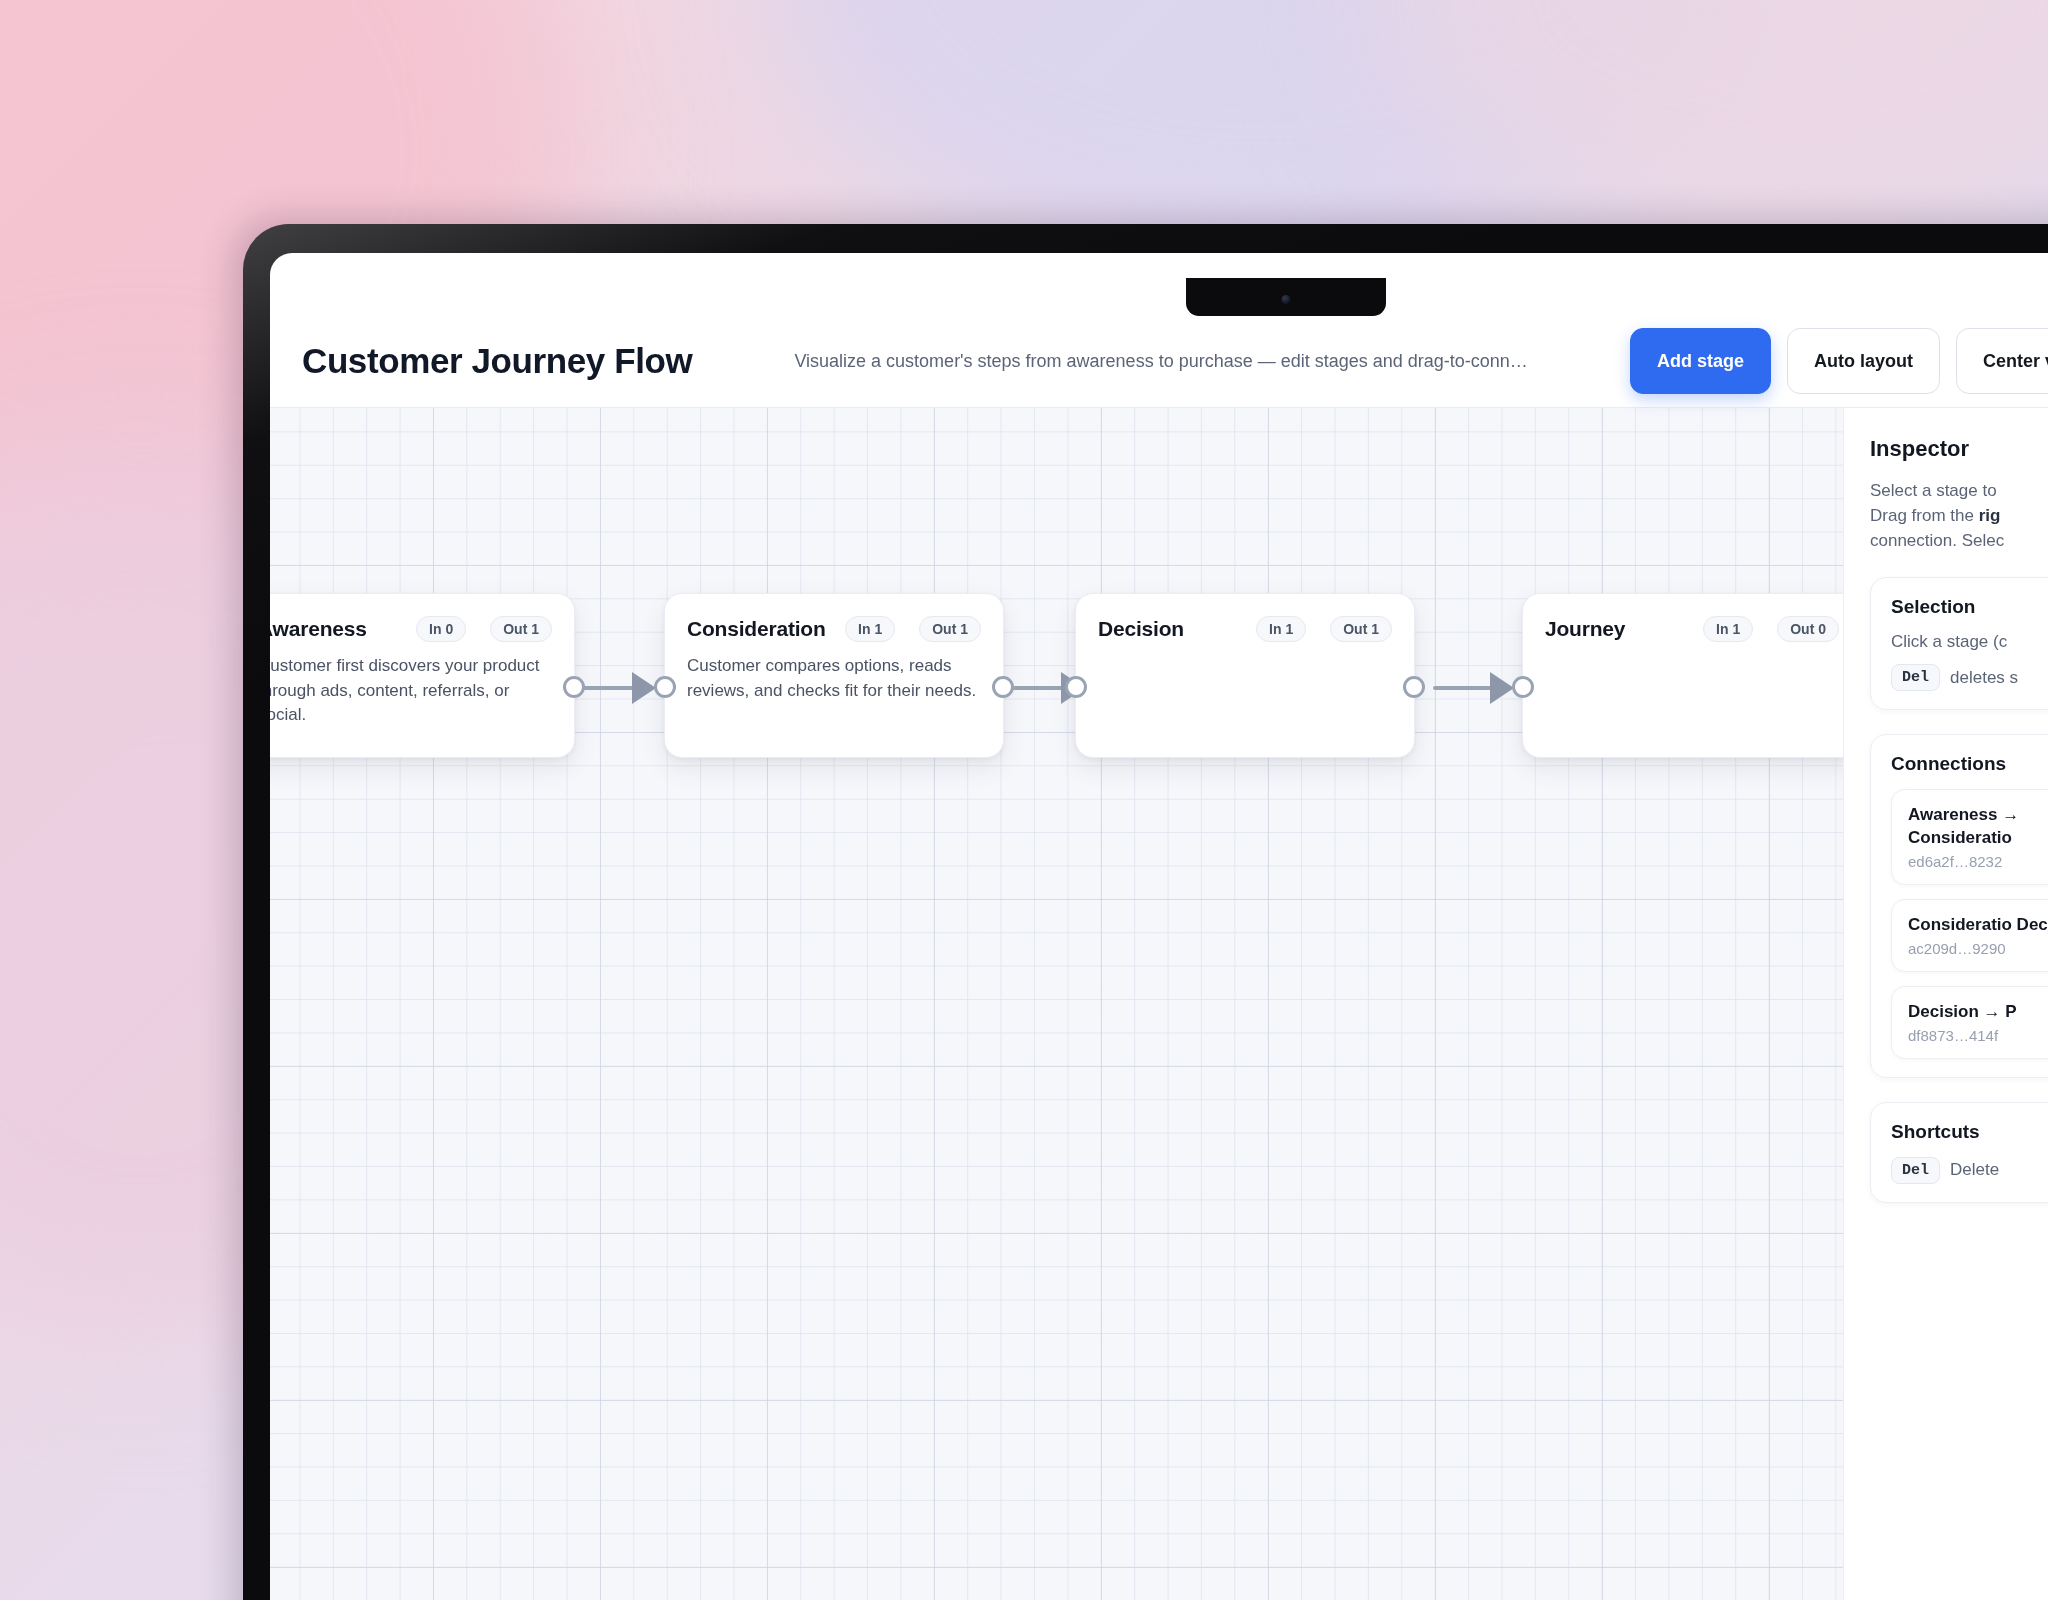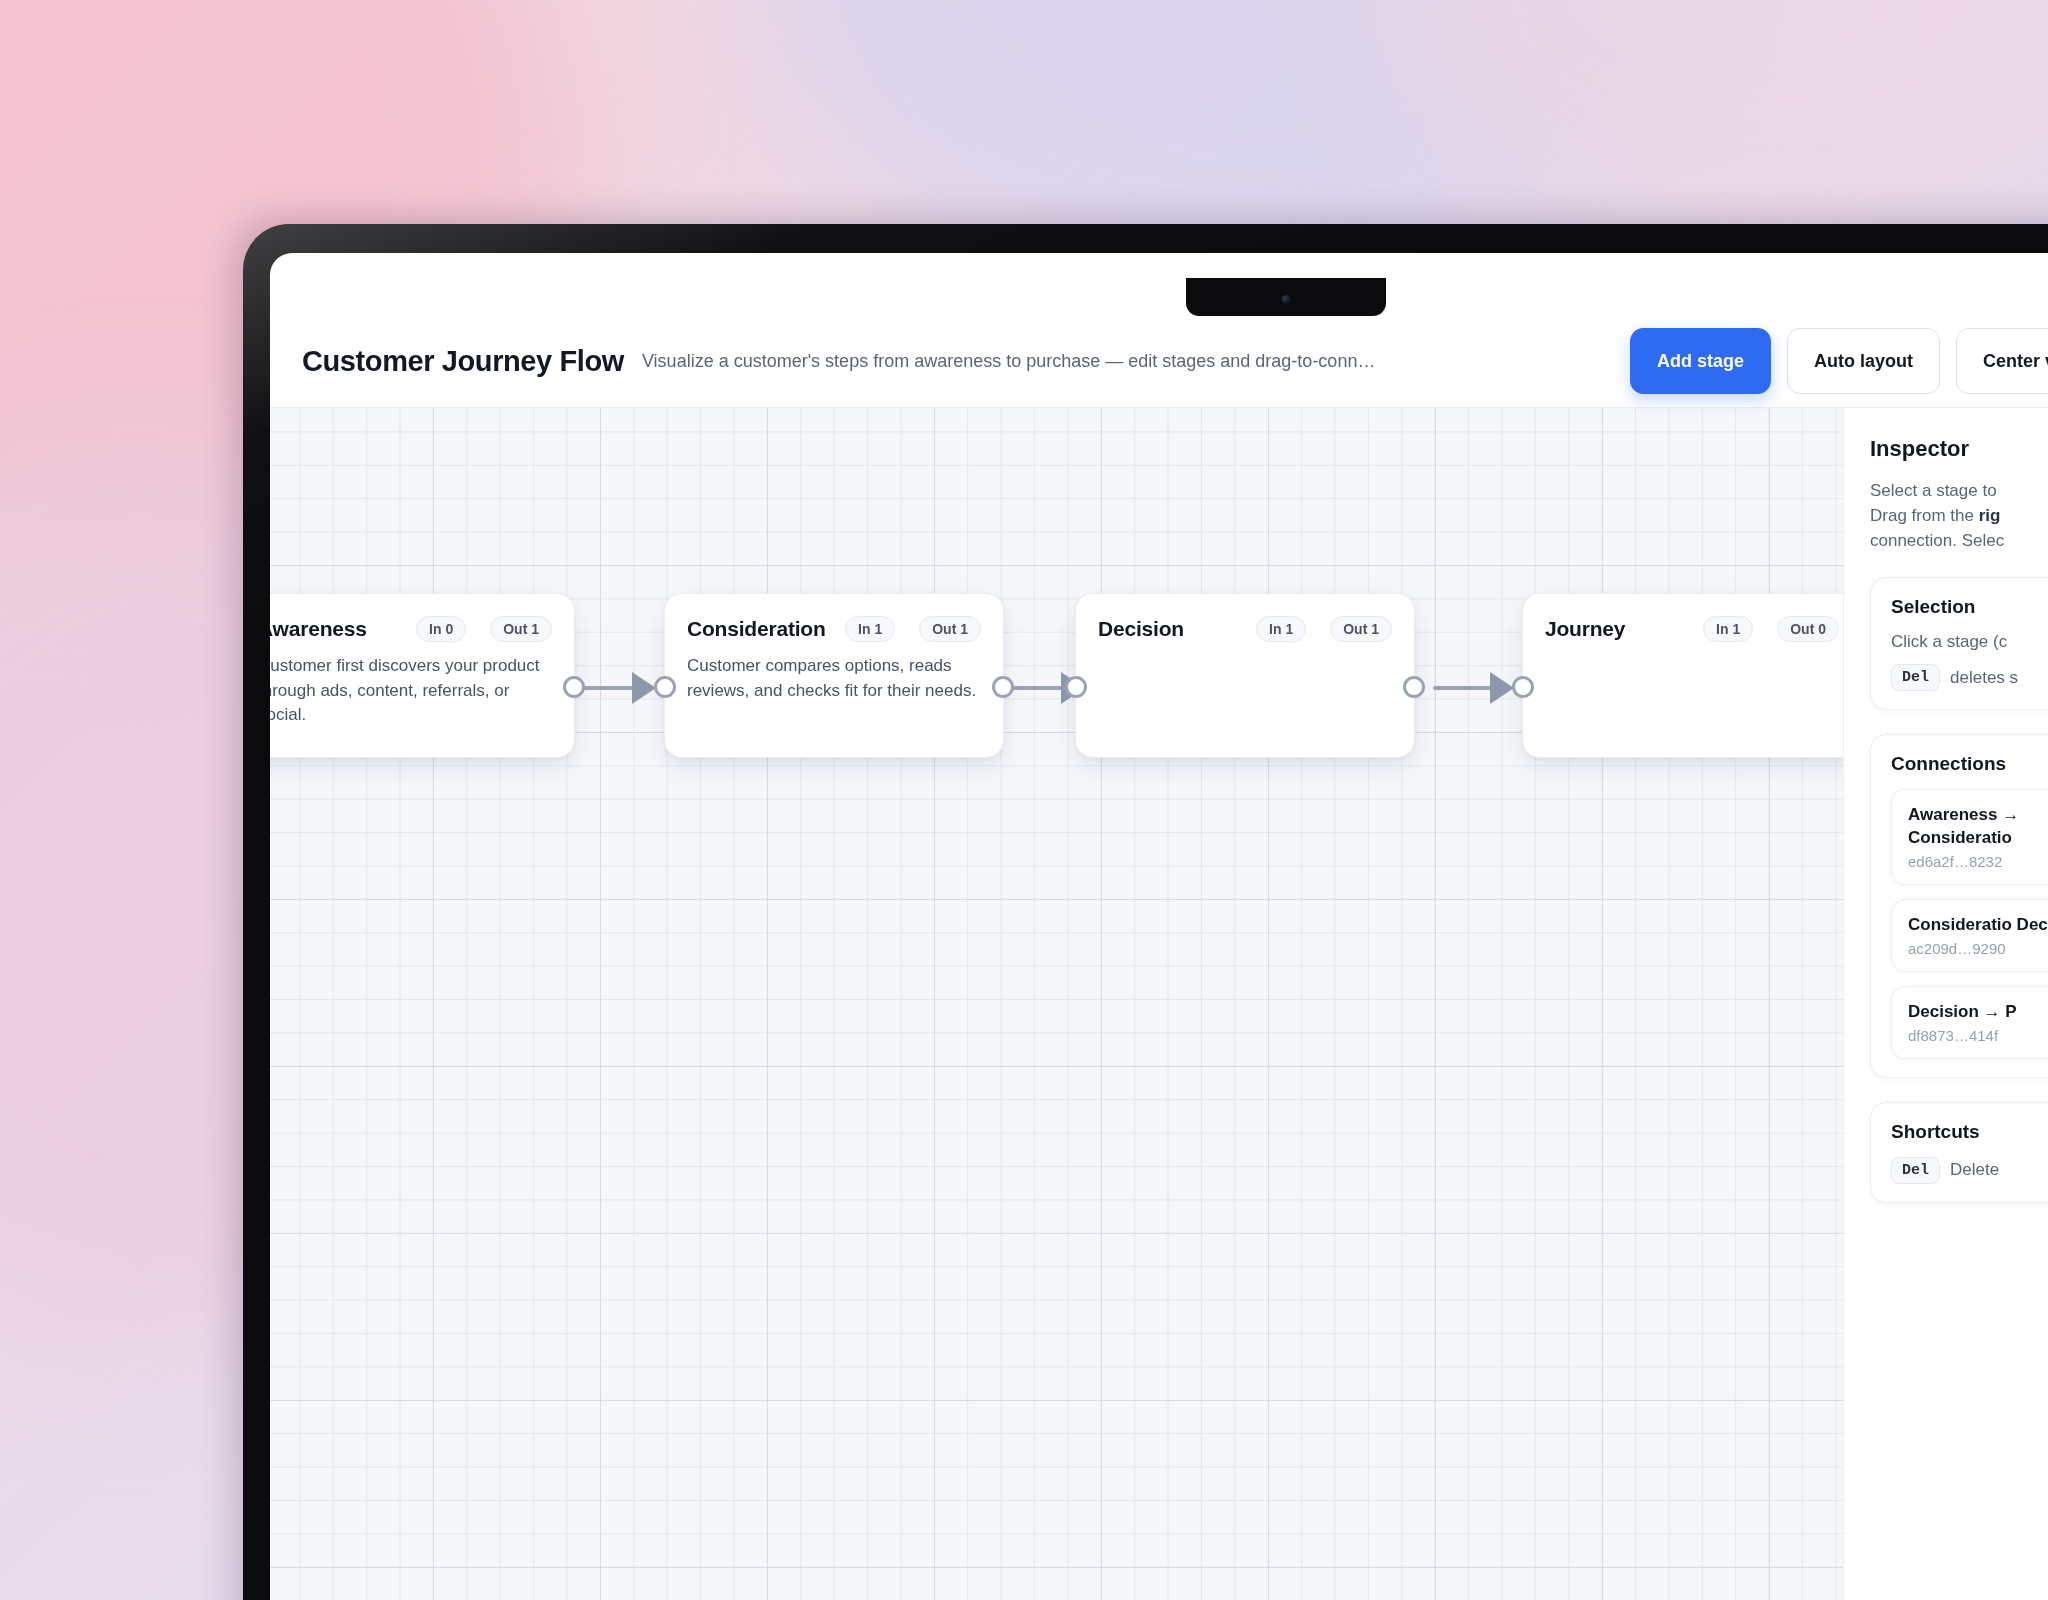--- a/index.html
+++ b/index.html
@@ -43,24 +43,24 @@
     width:9px; height:9px; border-radius:50%;
     background:radial-gradient(circle at 35% 32%, #31394d 0%, #151a26 60%, #0a0c12 100%);
   }
 
   
   .app-header {
     position:absolute; left:0; top:62px; right:0; height:93px;
     background:#ffffff; border-bottom:1px solid #e9ecf2;
     display:flex; align-items:center; padding:0 32px; gap:18px; z-index:20;
   }
-  .app-title { font-size:29px; font-weight:700; color:#111827; letter-spacing:-0.4px; white-space:nowrap; }
+  .app-title { font-size:35px; font-weight:700; color:#111827; letter-spacing:-0.4px; white-space:nowrap; }
   .app-sub {
     font-size:18px; color:#5b6477; white-space:nowrap; overflow:hidden;
-    text-overflow:ellipsis; flex:1; min-width:0;
+    text-overflow:ellipsis; flex:1; min-width:0;text-align:center;
   }
   .toolbar { display:flex; align-items:center; gap:16px; flex-shrink:0; }
   .btn {
     font-family:"Liberation Sans", sans-serif;
     font-size:18px; font-weight:700; padding:23px 26px; border-radius:13px;
     border:1px solid #dde1e9; background:#fff; color:#14181f; cursor:pointer;
     white-space:nowrap; line-height:1;
   }
   .btn-primary {
     background:#2f6bf0; border-color:#2f6bf0; color:#ffffff;

